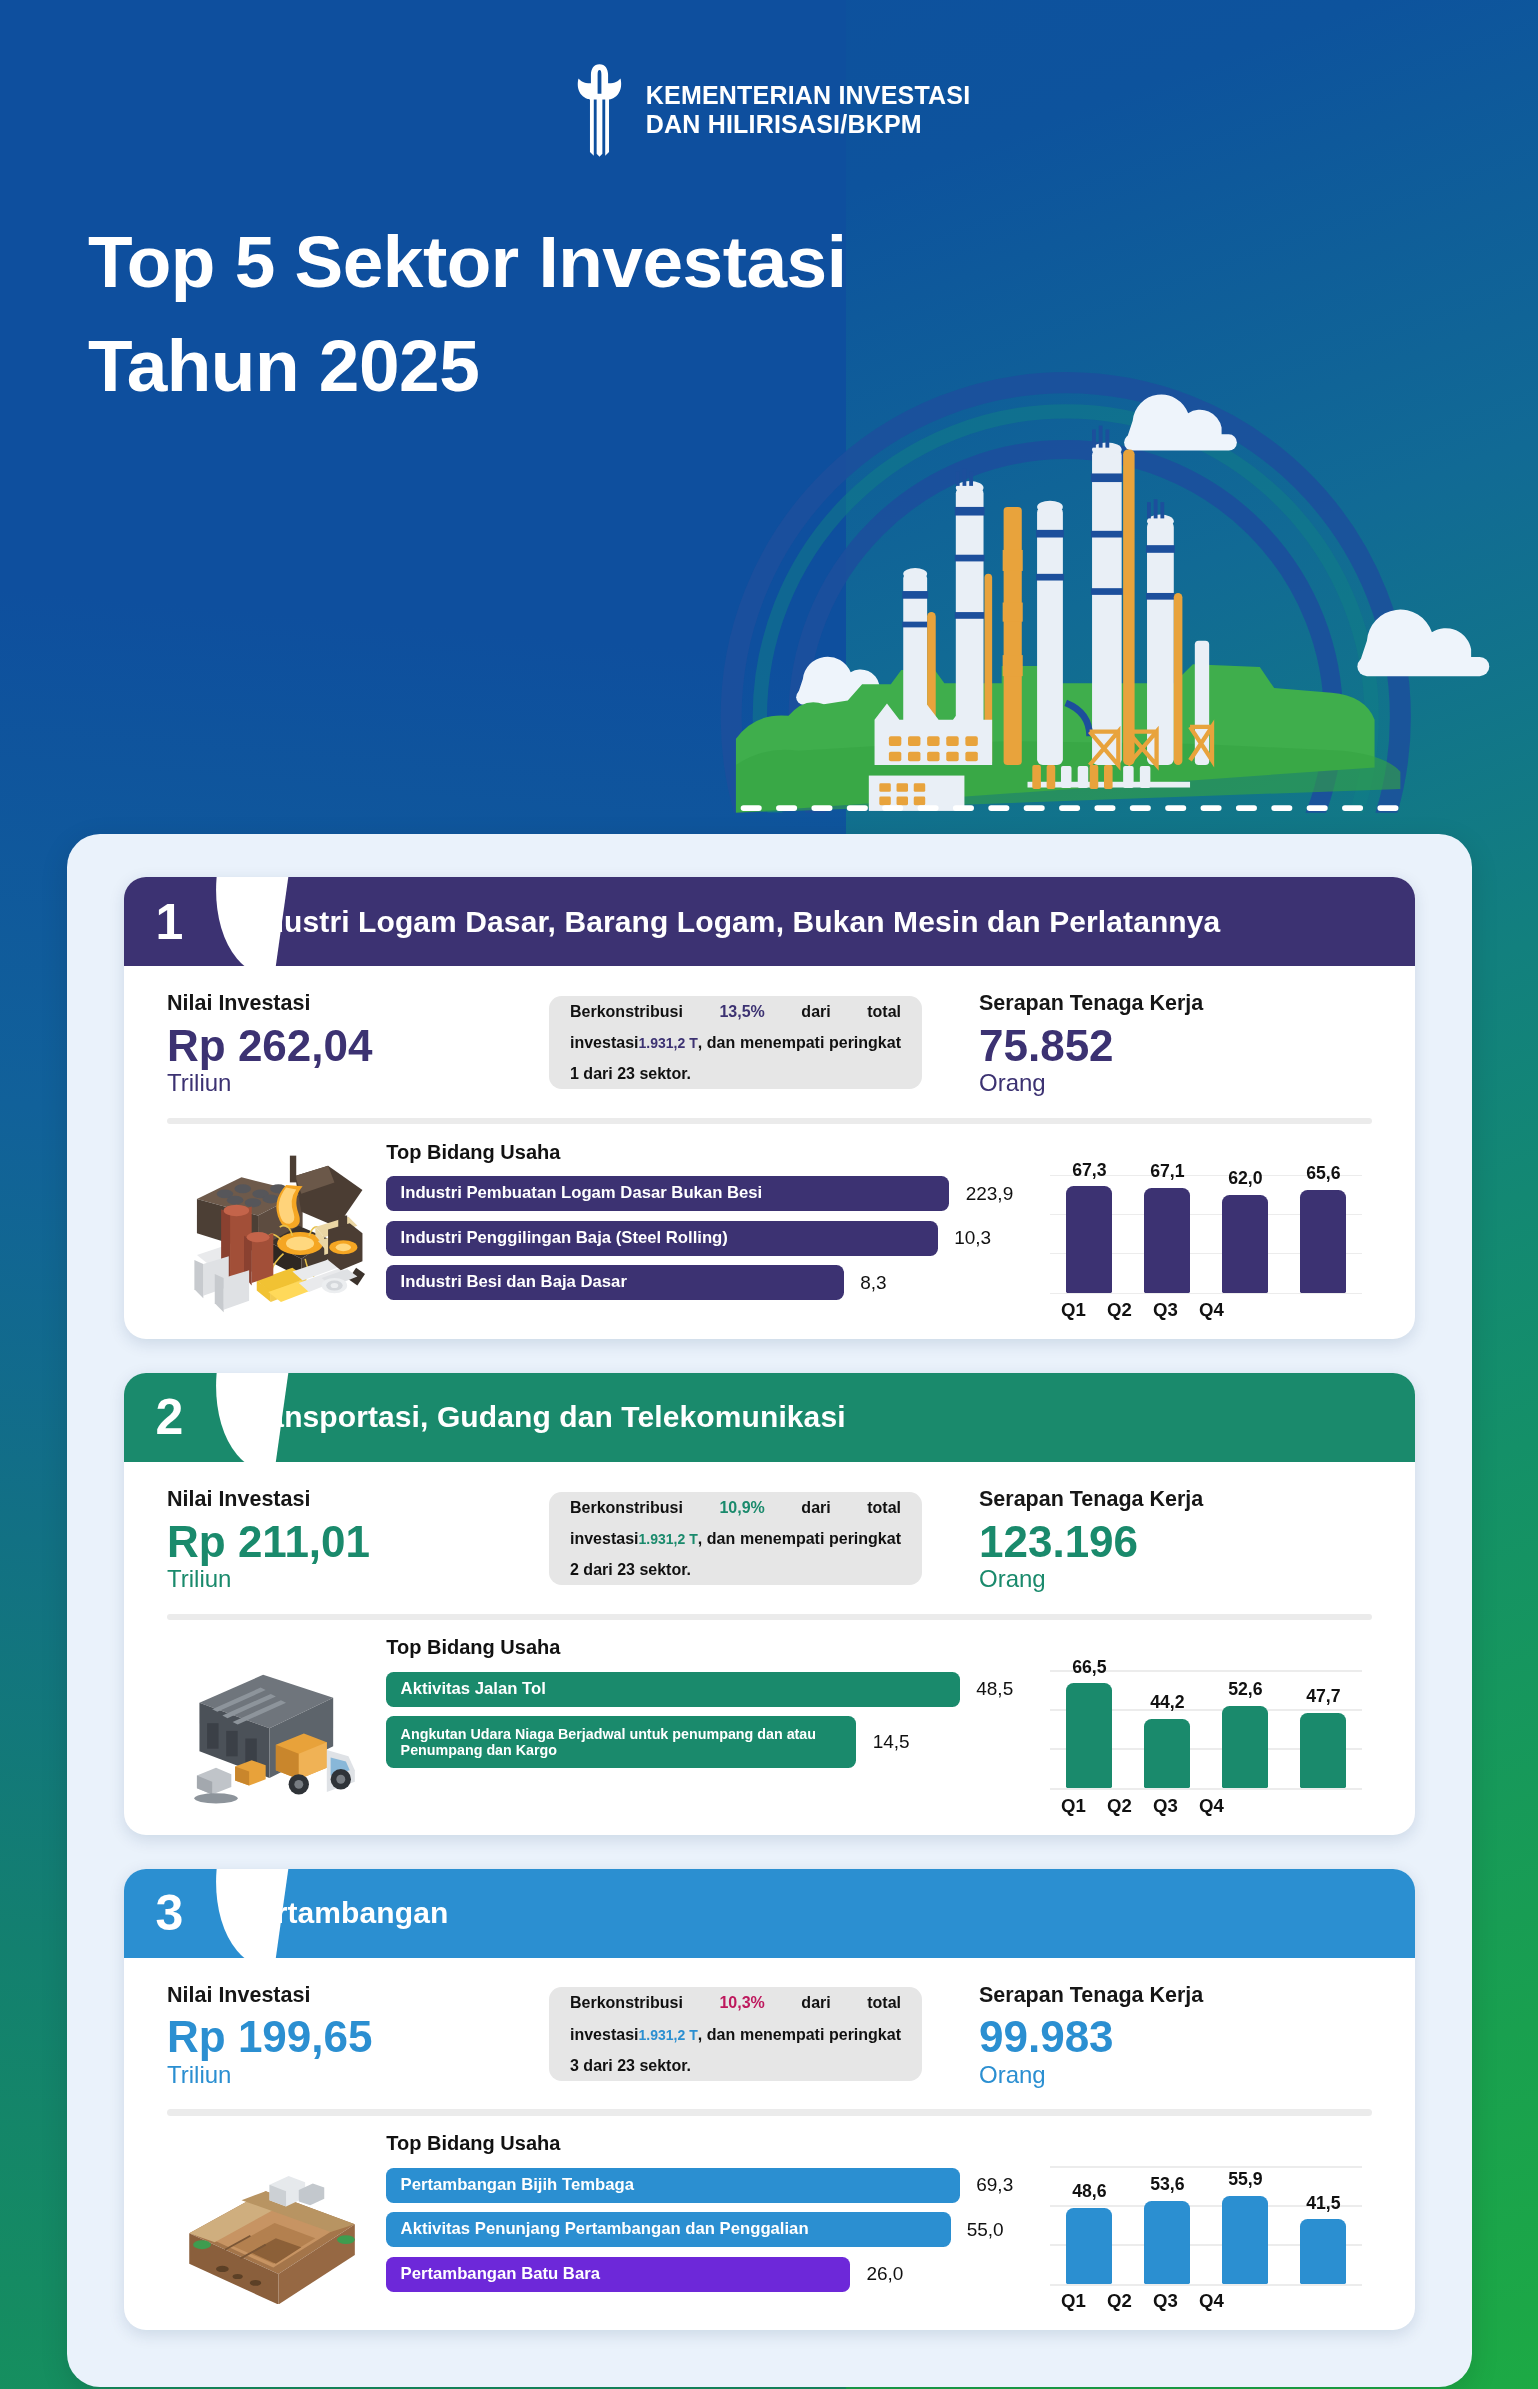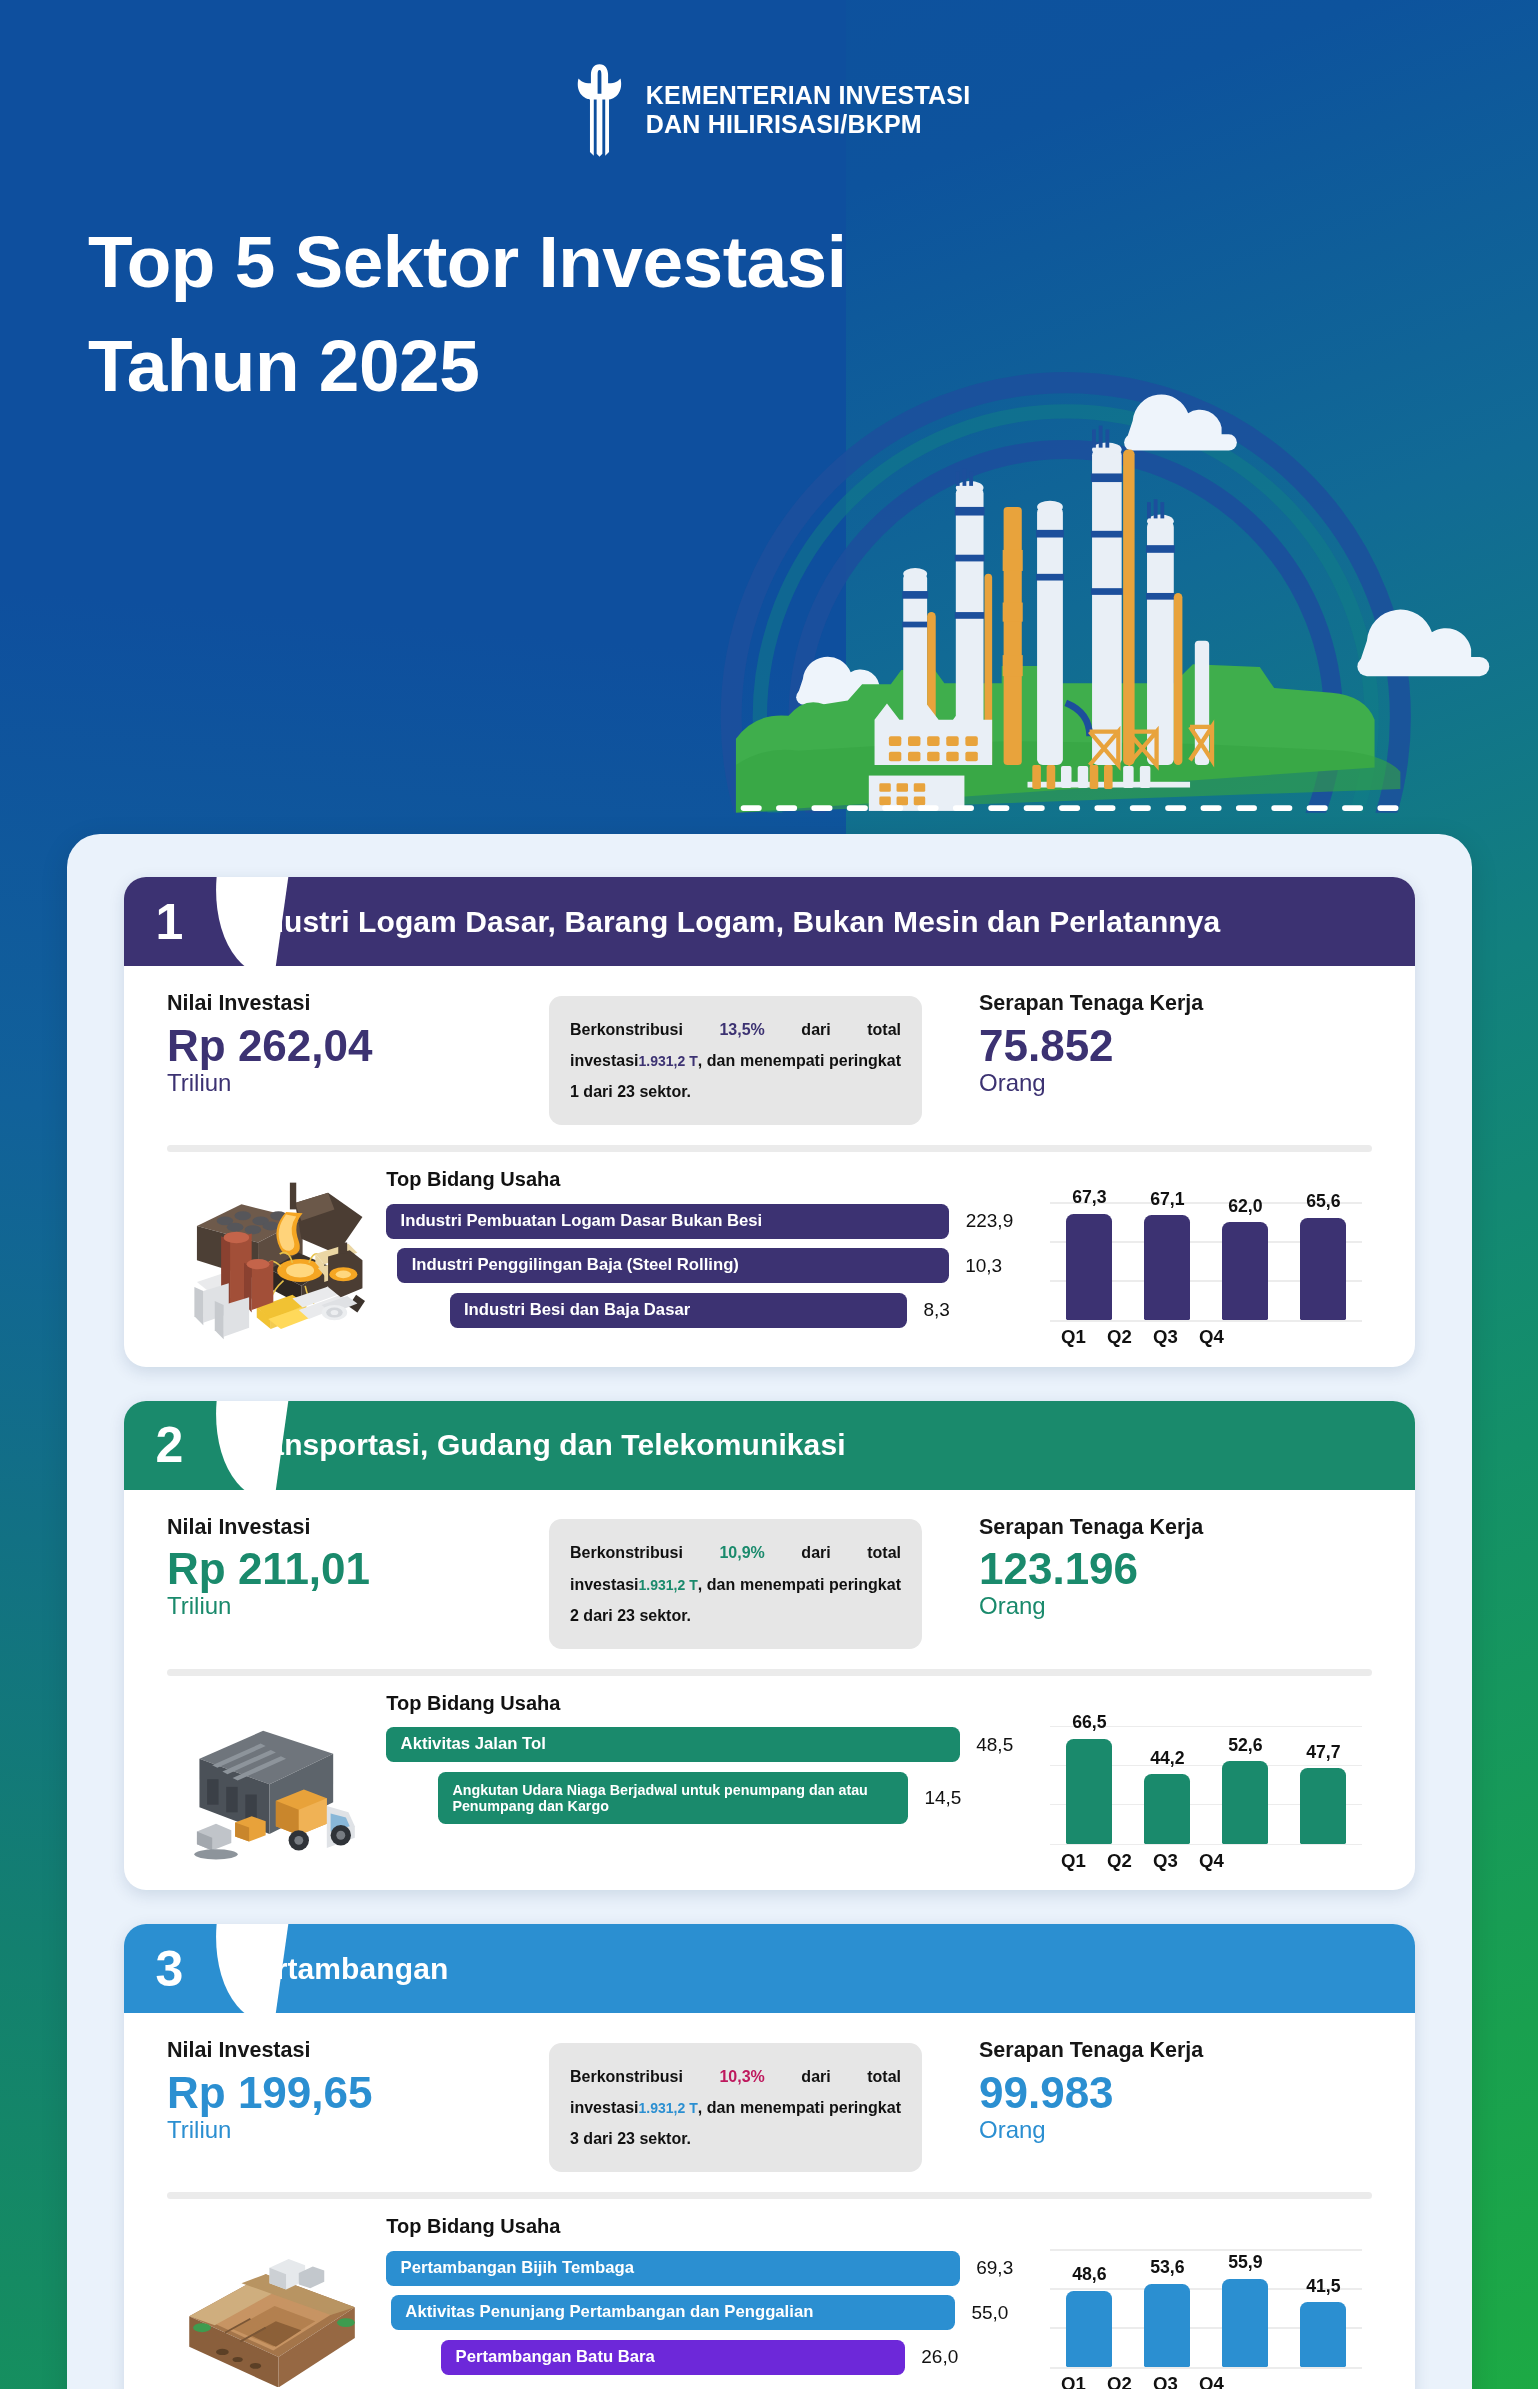--- a/index.html
+++ b/index.html
@@ -136,21 +136,21 @@
   .metric .big {
     font-size: 44px; font-weight: 700; line-height: 1.05;
   }
   .metric .unit {
     font-size: 24px; font-weight: 400; line-height: 1.2;
   }
   .contrib {
     flex: 0 0 373px;
     background: #e6e6e6;
     border-radius: 12.4px;
-    padding: 18px 21px;
+    padding: 0 21px;
     margin: 4.8px 57px 0 19px;
     font-size: 16px;
     line-height: 1.95;
     color: #111;
     font-weight: 700;
     text-align: justify;
   }
   .contrib .hl { font-weight: 700; }
   .contrib .tt { font-size: 14px; font-weight: 700; }
 
@@ -167,21 +167,21 @@
   .sector-icon {
     width: 205px; height: 177px;
     flex: 0 0 205px;
     display: flex; align-items: center; justify-content: center;
   }
   .bidang { flex: 1; padding: 0 4.8px 0 14.3px; }
   .bidang-title {
     font-size: 20px; font-weight: 700; color: #111;
     margin-bottom: 12.4px;
   }
-  .bar-row { display: flex; align-items: center; margin-bottom: 9.6px; justify-content: center; }
+  .bar-row { display: flex; align-items: center; margin-bottom: 9.6px; }
   .bar {
     height: 35px; border-radius: 7.6px;
     display: flex; align-items: center;
     padding-left: 14.3px;
     color: #fff; font-size: 16.7px; font-weight: 700;
     line-height: 1.12;
   }
   .bar.two-line { height: 52px; font-size: 14.3px; }
   .bar-val {
     font-size: 19px; font-weight: 400; color: #111;

